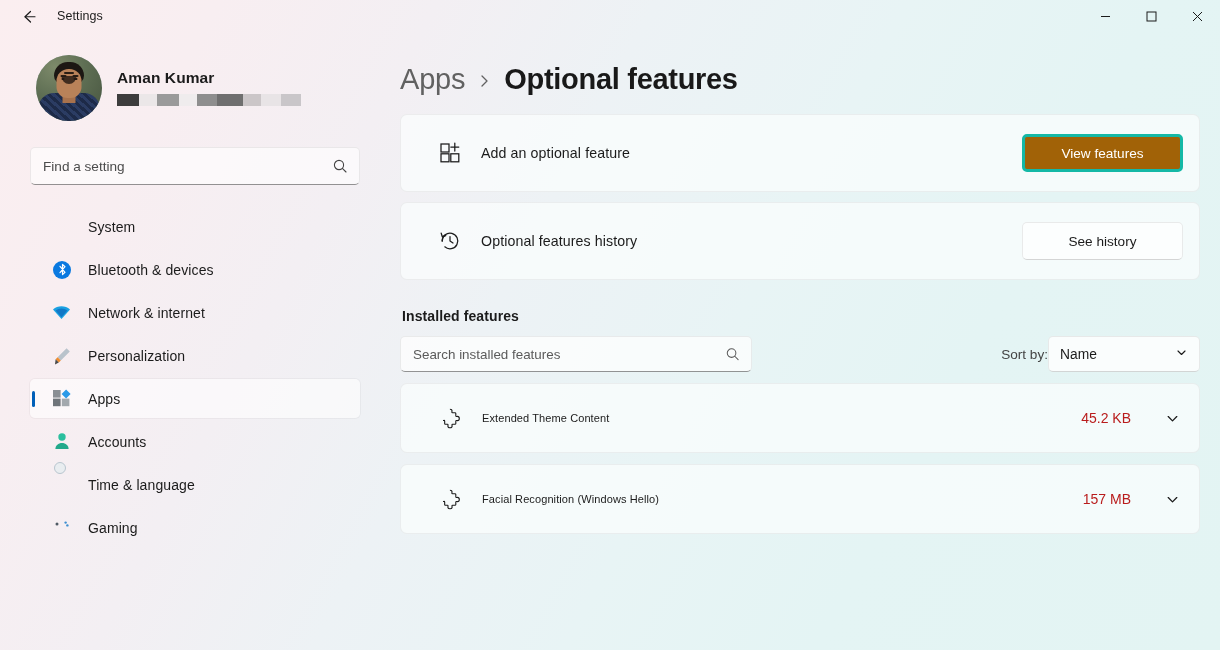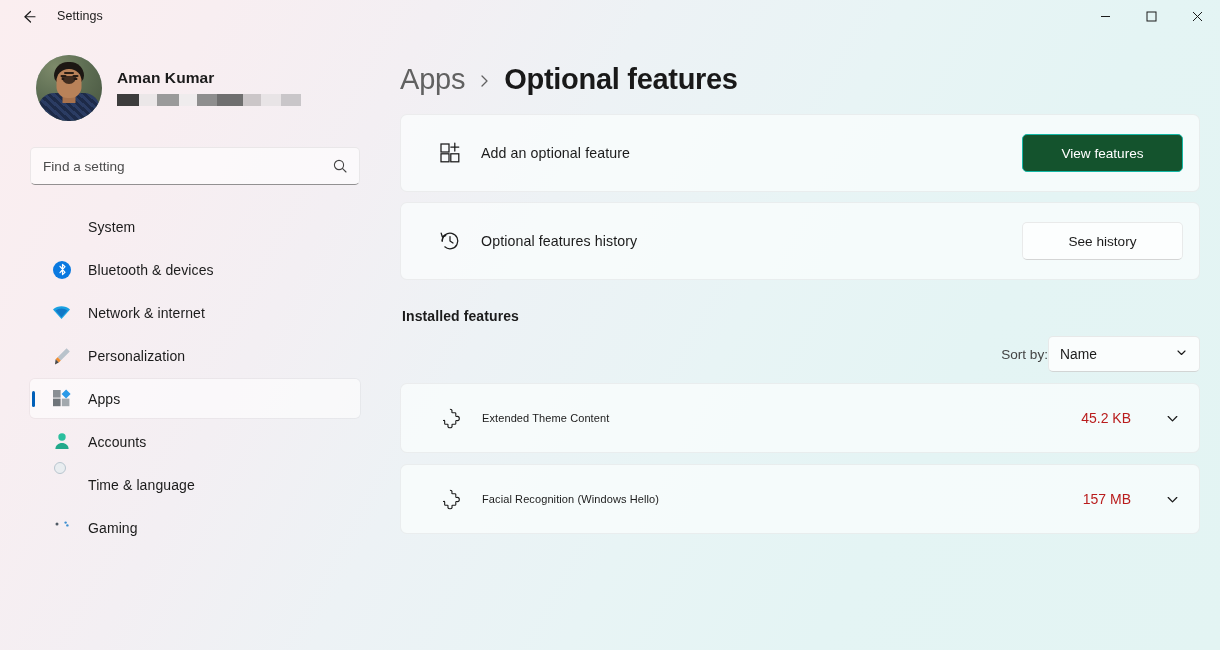--- a/index.html
+++ b/index.html
@@ -145,21 +145,21 @@
     border: 1px solid rgba(0,0,0,.055); border-radius: 7px;
     display: flex; align-items: center; padding: 0 16px; height: 78px; gap: 18px;
   }
   .card + .card { margin-top: 10px; }
   .card-ico { width: 26px; height: 26px; flex: 0 0 26px; display: flex; align-items: center; justify-content: center; margin-left: 20px; }
   .card-label { font-size: 14.2px; color: #1b1b1b; flex: 1; letter-spacing: .1px; }
   .btn {
     height: 38px; padding: 0 19px; border-radius: 5px; font-family: inherit;
     font-size: 13.6px; cursor: pointer; display: flex; align-items: center; justify-content: center;
   }
-  .btn-accent { background: #14532d; color: #fff; border: 1px solid #14b8a6; min-width: 161px; }
+  .btn-accent { background: #a16207; color: #fff; border: 3px solid #14b8a6; min-width: 161px; }
   .btn-secondary {
     background: rgba(255,255,255,.72); color: #1b1b1b;
     border: 1px solid rgba(0,0,0,.08); border-bottom-color: rgba(0,0,0,.16);
     min-width: 161px;
   }
 
   .section-title { font-size: 14px; font-weight: 600; color: #1b1b1b; margin: 28px 0 0 2px; letter-spacing: .1px; }
 
   .filter-row { display: flex; align-items: center; margin-top: 12px; }
   .feat-search {
@@ -401,20 +401,29 @@
           <path d="M12 7.6V12l3 2" stroke="#1b1b1b" stroke-width="1.25" stroke-linecap="round" stroke-linejoin="round"></path>
         </svg>
       </span>
       <span class="card-label">Optional features history</span>
       <button class="btn btn-secondary">See history</button>
     </div>
 
     <div class="section-title">Installed features</div>
 
     <div class="filter-row">
+      <div class="feat-search">
+        <input type="text" placeholder="Search installed features" style="">
+        <span class="search-ico">
+          <svg width="15" height="15" viewBox="0 0 16 16" fill="none">
+            <circle cx="7" cy="7" r="4.6" stroke="#5a5a5a" stroke-width="1.1"></circle>
+            <path d="M10.4 10.4L14 14" stroke="#5a5a5a" stroke-width="1.1" stroke-linecap="round"></path>
+          </svg>
+        </span>
+      </div>
       <div class="filter-spacer"></div>
       <span class="sort-label">Sort by:</span>
       <div class="sort-select">
         <span class="sort-value">Name</span>
         <span>
           <svg width="13" height="13" viewBox="0 0 13 13" fill="none">
             <path d="M3 5l3.5 3.5L10 5" stroke="#1b1b1b" stroke-width="1.15" stroke-linecap="round" stroke-linejoin="round"></path>
           </svg>
         </span>
       </div>

